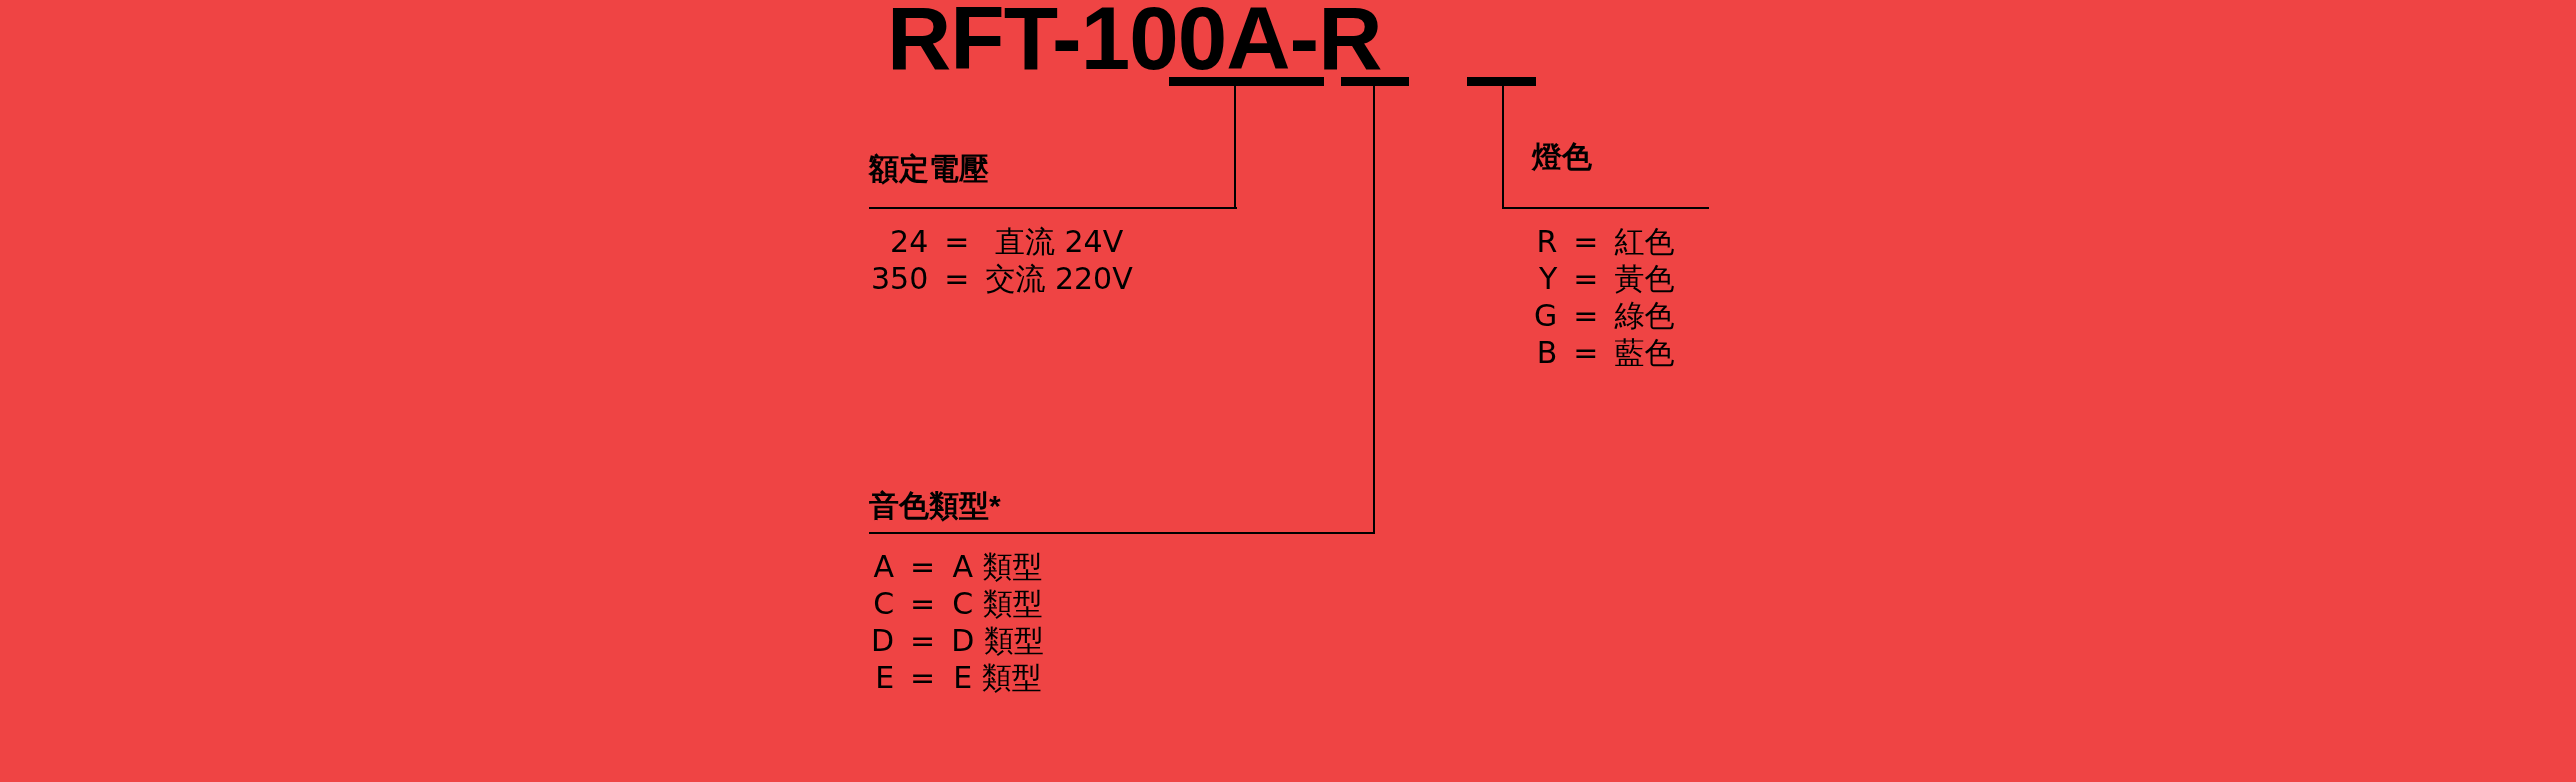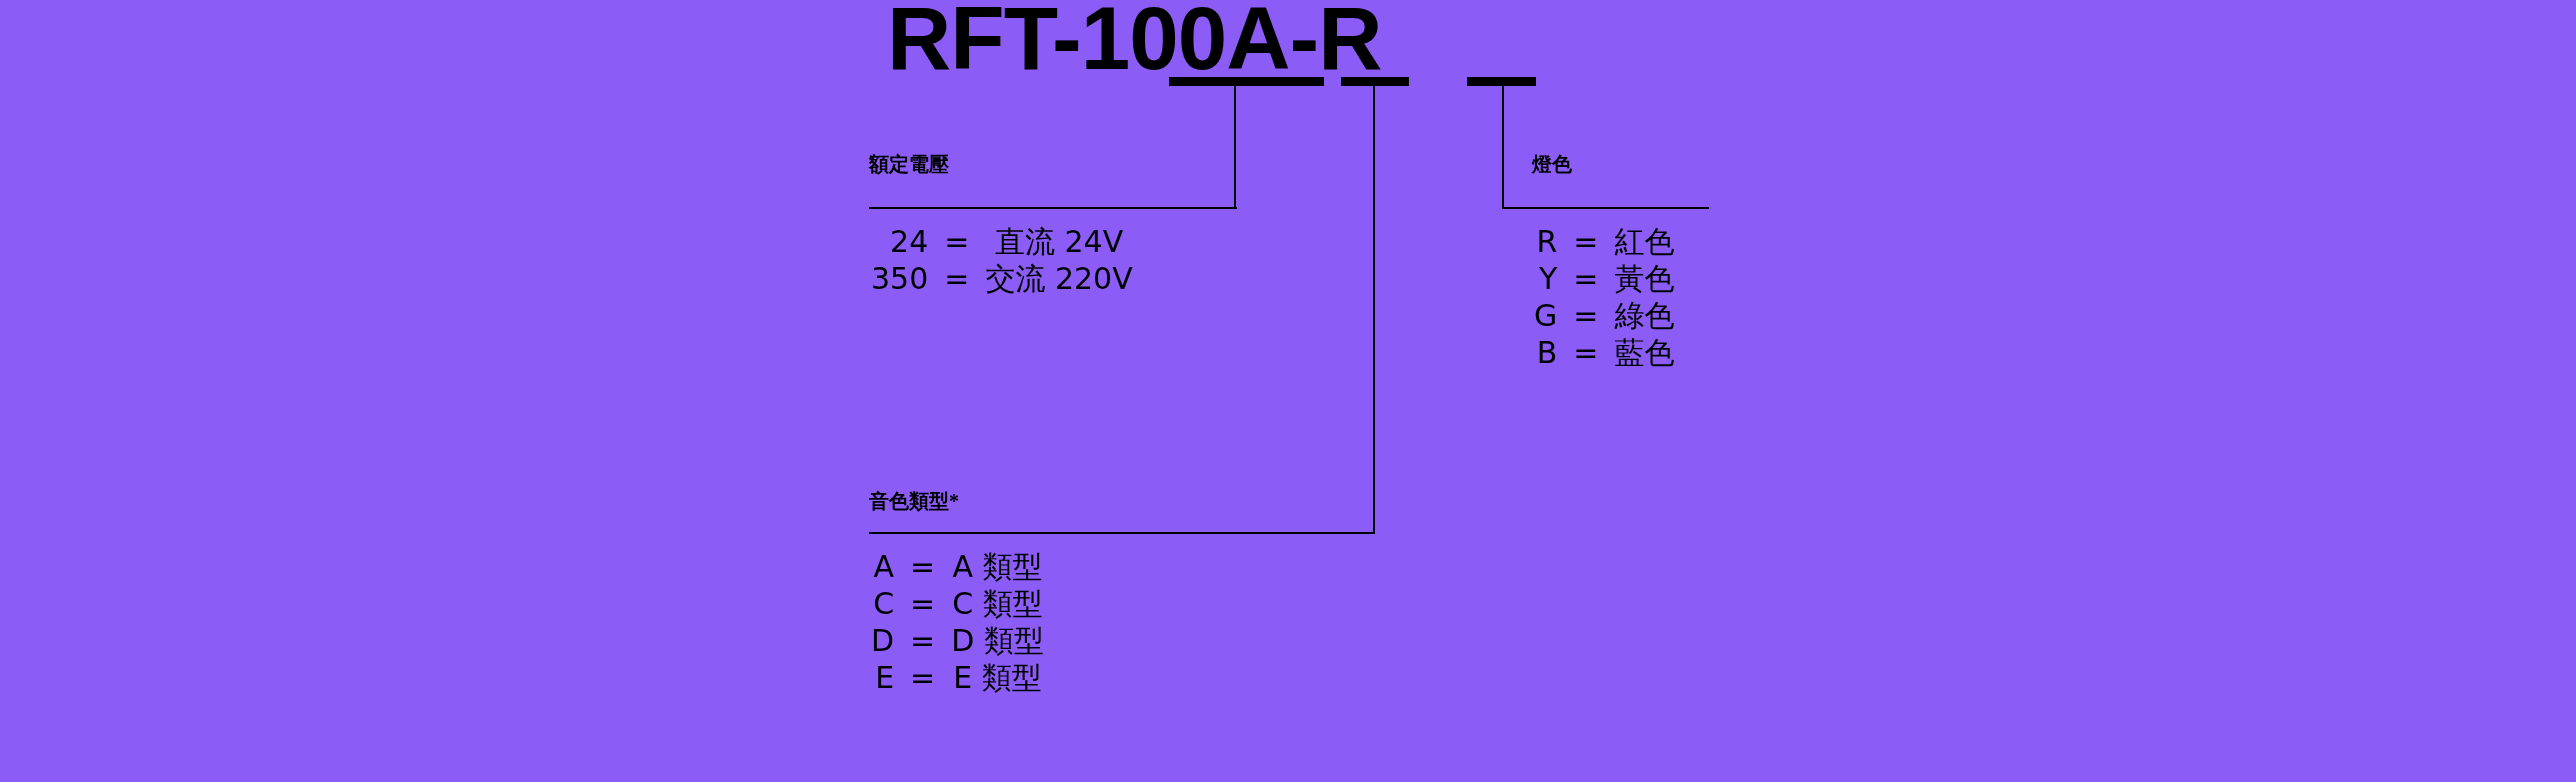--- a/index.html
+++ b/index.html
@@ -8,21 +8,21 @@
     background: #ffffff;
   }
   body {
     font-family: "DejaVu Sans", "Liberation Sans", sans-serif;
     color: #000000;
   }
   #canvas {
     position: relative;
     width: 2576px;
     height: 783px;
-    background: #8b5cf6;
+    background: #ef4444;
     overflow: hidden;
   }
 
   
   .model-title {
     position: absolute;
     left: 887px;
     top: -6px;
     font-size: 89px;
     font-weight: bold;
@@ -47,25 +47,25 @@
     position: absolute;
     height: 2px;
     background: #000000;
   }
 
   
   .section {
     position: absolute;
   }
   .section-title {
-    font-size: 20px;
+    font-size: 30px;
     font-weight: bold;
     line-height: 1.0;
     white-space: nowrap;
-    font-family: Liberation Serif, serif;
+    font-family: Liberation Sans, sans-serif;
   }
 
   .opt-table {
     border-collapse: collapse;
     font-size: 30px;
     font-weight: normal;
     font-family: "DejaVu Sans", "Liberation Sans", sans-serif;
   }
   .opt-table td {
     padding: 0;
@@ -150,21 +150,21 @@
         </tr>
         <tr>
           <td class="opt-code">E</td>
           <td class="opt-eq">=</td>
           <td class="opt-desc">E 類型</td>
         </tr>
       </tbody>
     </table>
   </div>
 
-  <div class="section" style="left:1532px; top:154px;">
+  <div class="section" style="left:1532px; top:142px;">
     <div class="section-title">燈色</div>
   </div>
   <div class="section" style="left:1534px; top:223px;">
     <table class="opt-table">
       <tbody>
         <tr>
           <td class="opt-code">R</td>
           <td class="opt-eq">=</td>
           <td class="opt-desc">紅色</td>
         </tr>

